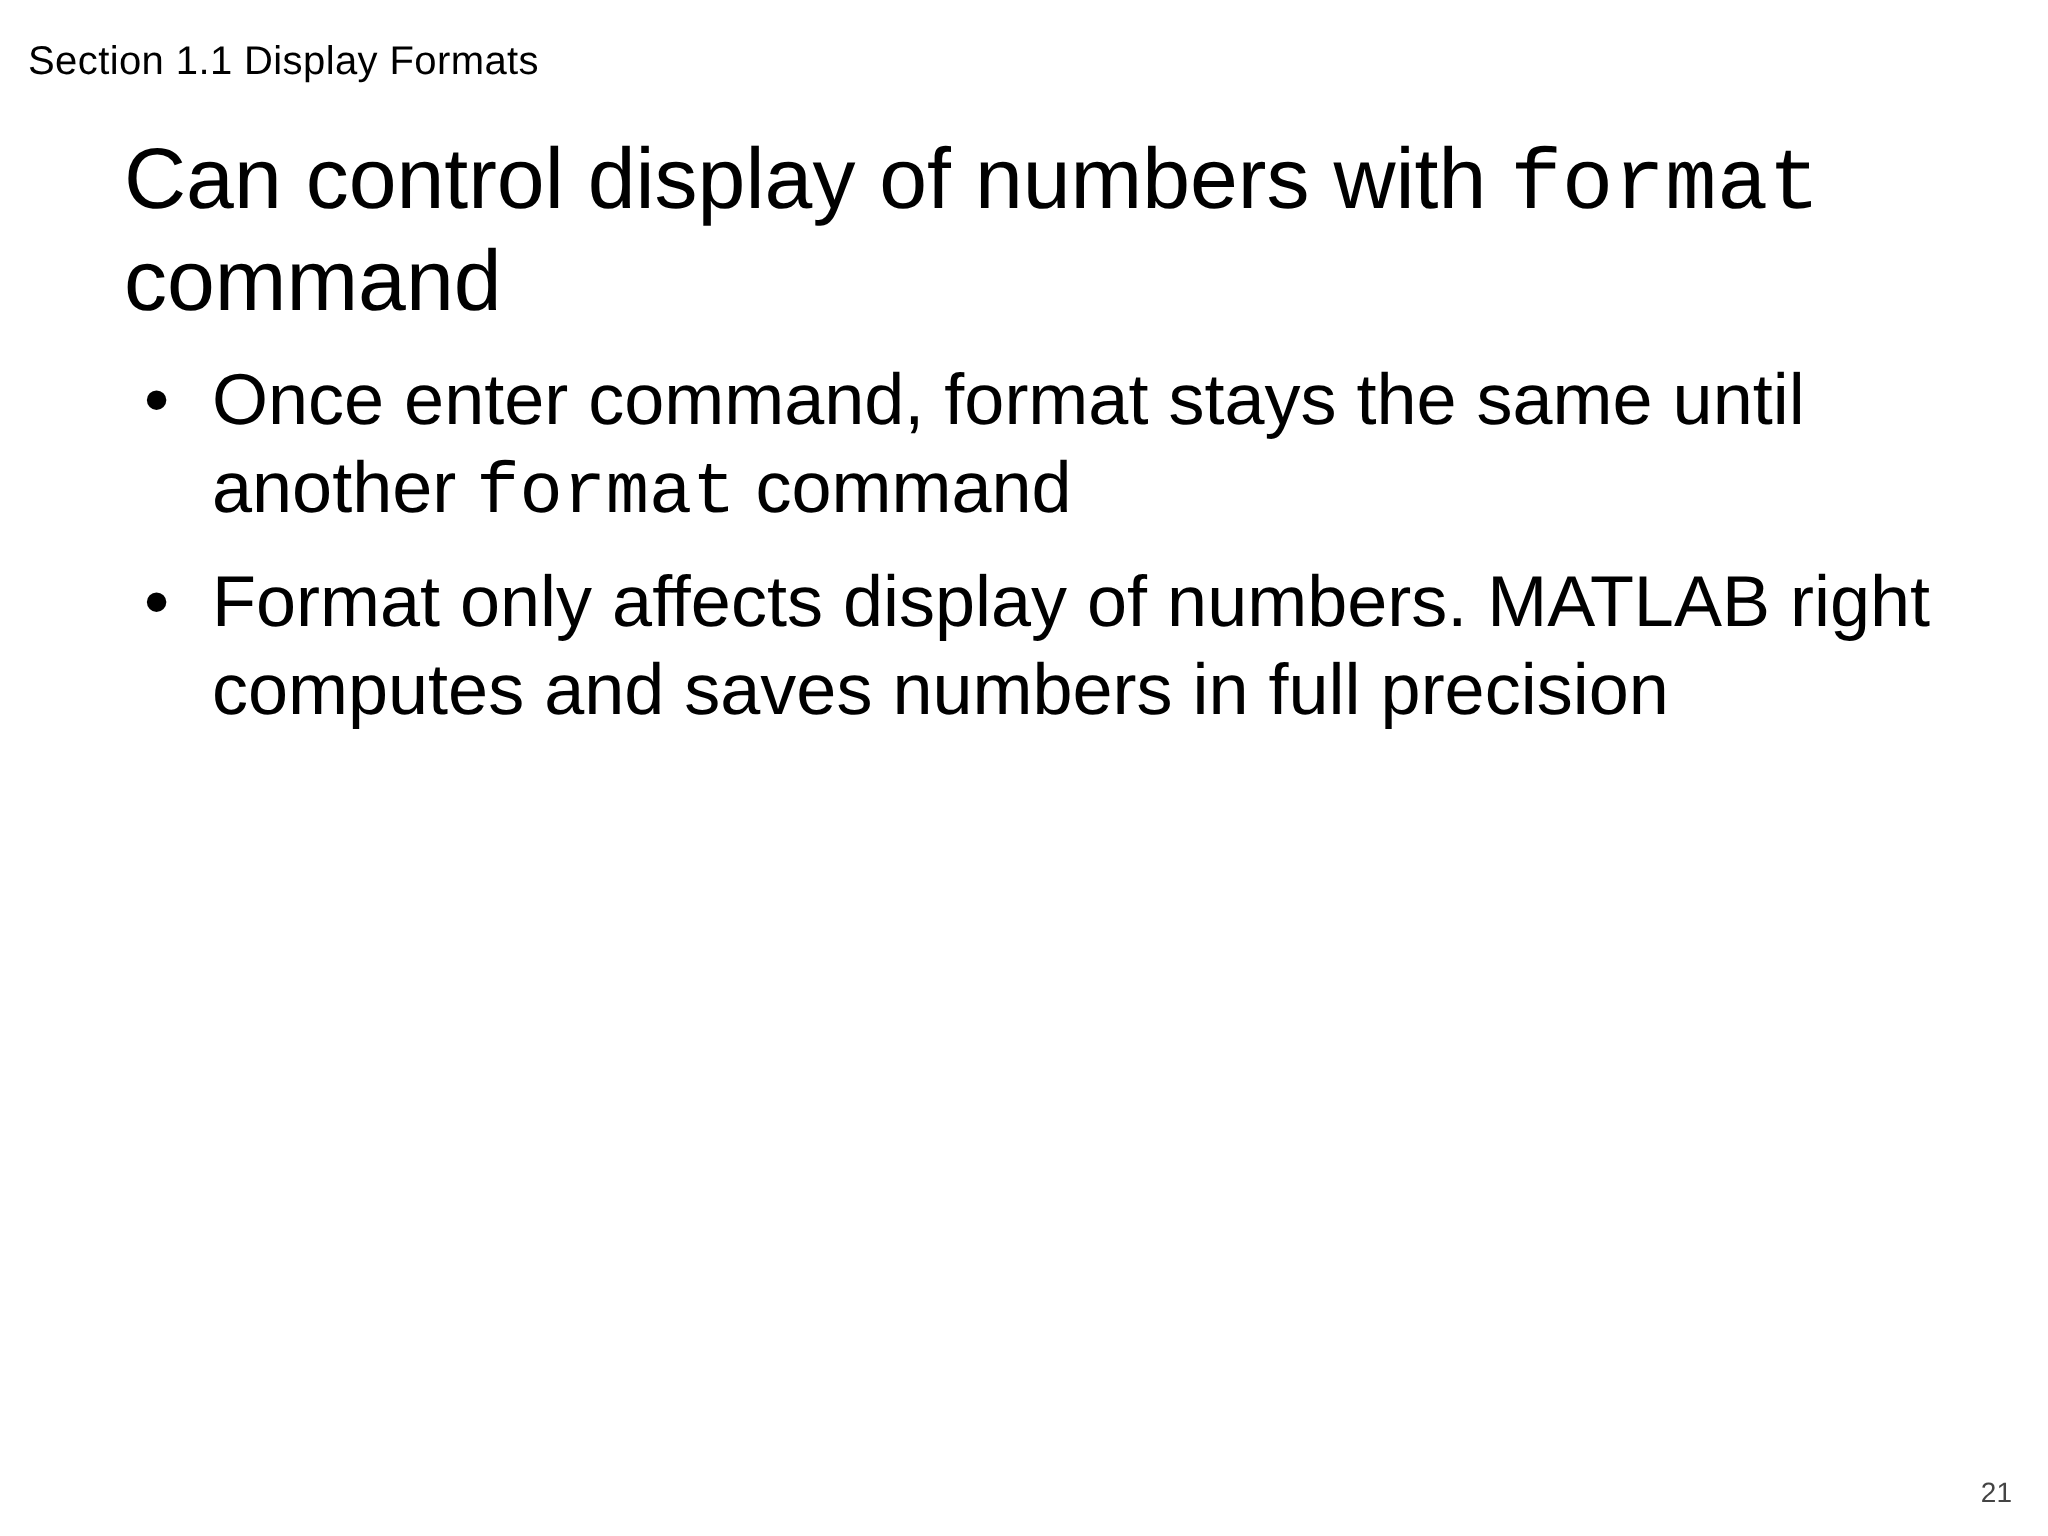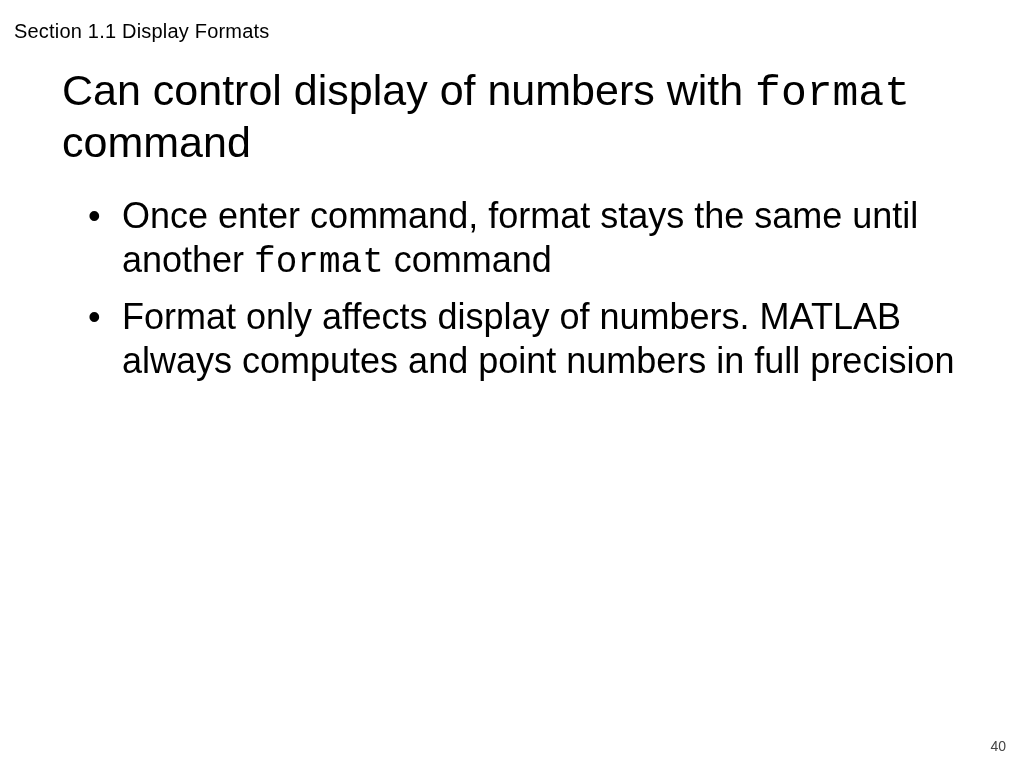--- a/index.html
+++ b/index.html
@@ -32,21 +32,21 @@
   .mono {
     font-family: "Courier New", Courier, monospace;
   }
   .body-content {
     position: absolute;
     top: 178px;
     left: 62px;
     right: 50px;
   }
   ul.top {
-    margin: 16px;
+    margin: 0;
     padding-left: 44px;
     list-style: none;
   }
   ul.top > li {
     font-size: 36px;
     line-height: 1.22;
     margin-bottom: 10px;
     position: relative;
     padding-left: 0;
   }
@@ -92,18 +92,18 @@
 <div class="title">
   <span>Can control display of numbers with </span><span class="mono">format</span><span> command</span>
 </div>
 
 <div class="body-content">
   <ul class="top">
     <li>
       <span>Once enter command, format stays the same until another </span><span class="mono">format</span><span> command</span>
     </li>
     <li>
-      <span>Format only affects display of numbers. MATLAB always computes and point numbers in full precision</span>
+      <span>Format only affects display of numbers. MATLAB right computes and saves numbers in full precision</span>
     </li>
   </ul>
 </div>
 
-<div class="page-num">40</div>
+<div class="page-num">21</div>
 
 </body></html>

